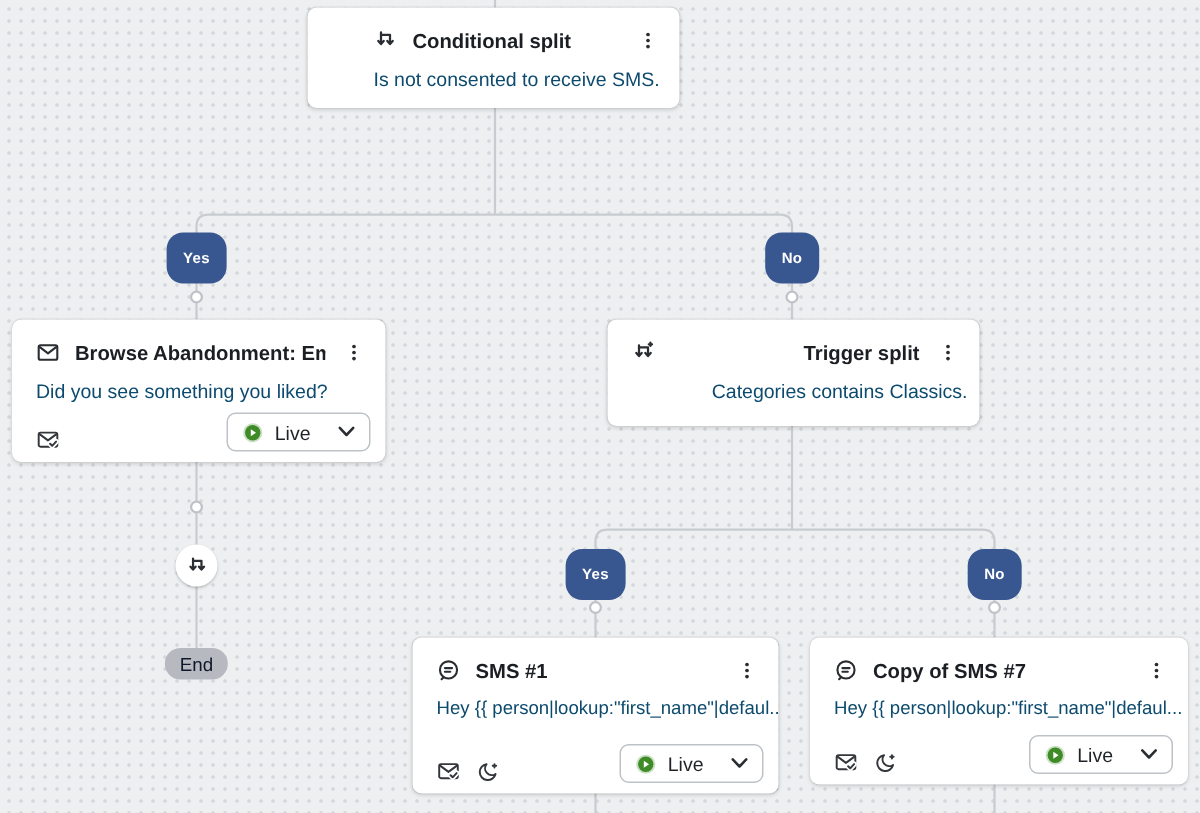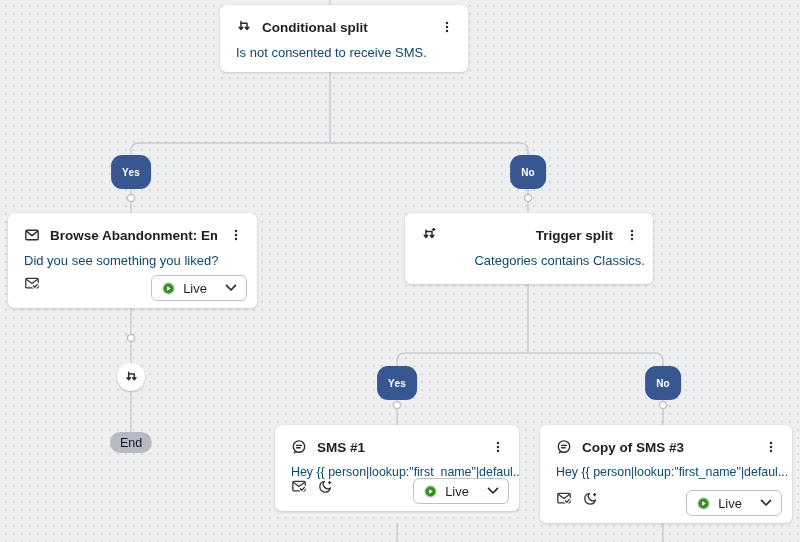--- a/index.html
+++ b/index.html
@@ -45,21 +45,21 @@
     flex: 0 0 18px; padding: 0;
   }
   .card-body {
     padding: 9px 8px 0 16px;
     font-size: 13px; color: #0c4a6e;
     white-space: nowrap; overflow: hidden;
   }
   .card-body.small { font-size: 12.4px; }
   .card-footer {
     position: absolute; left: 16px; right: 10px; bottom: 7px;
-    display: flex; align-items: flex-start; justify-content: space-between;
+    display: flex; align-items: flex-end; justify-content: space-between;
   }
   .footer-icons { display: flex; align-items: center; gap: 11px; }
   .footer-icons svg { display: block; }
 
   .status-btn {
     display: inline-flex; align-items: center; gap: 7px;
     background: #fff;
     border: 1px solid #bdc2c7;
     border-radius: 6px;
     height: 26px; padding: 0 9px 0 9px;
@@ -122,21 +122,21 @@
     </g>
     <g fill="#ffffff" stroke="#bfc3c8" stroke-width="1.5">
       <circle cx="131" cy="198" r="3.6"></circle>
       <circle cx="528" cy="198" r="3.6"></circle>
       <circle cx="131" cy="338" r="3.6"></circle>
       <circle cx="397" cy="405" r="3.6"></circle>
       <circle cx="663" cy="405" r="3.6"></circle>
     </g>
   </svg>
 
-  <div class="card" style="left:220px; top:5px; width:248px; height:67px;">
+  <div class="card" style="left:205px; top:5px; width:248px; height:67px;padding-left:28px;">
     <div class="card-header">
       <svg class="node-icon" viewBox="0 0 16 16">
         <g stroke="#2a2d31" stroke-width="1.5" fill="none" stroke-linecap="round" stroke-linejoin="round">
           <path d="M5 2.5 V10 M3.2 8.3 L5 10.4 L6.8 8.3"></path>
           <path d="M5 4.2 H11 V10 M9.2 8.3 L11 10.4 L12.8 8.3"></path>
         </g>
       </svg>
       <span class="card-title">Conditional split</span>
       <button class="kebab-btn">
         <svg width="14" height="14" viewBox="0 0 16 16">
@@ -227,21 +227,21 @@
         <path d="M5 2.5 V10 M3.2 8.3 L5 10.4 L6.8 8.3"></path>
         <path d="M5 4.2 H11 V10 M9.2 8.3 L11 10.4 L12.8 8.3"></path>
       </g>
     </svg>
   </div>
   <div class="end-badge" style="left:131px; top:432px;">End</div>
 
   <div class="branch-badge" style="left:397px; top:366px;">Yes</div>
   <div class="branch-badge" style="left:663px; top:366px;">No</div>
 
-  <div class="card" style="left:275px; top:425px; width:244px; height:86px;">
+  <div class="card" style="left:275px; top:425px; width:244px; height:104px;">
     <div class="card-header">
       <svg class="node-icon" viewBox="0 0 16 16">
         <g stroke="#2a2d31" stroke-width="1.4" fill="none" stroke-linecap="round" stroke-linejoin="round">
           <circle cx="8" cy="7.6" r="5.7"></circle>
           <path d="M5.6 6.4 H10.4 M5.6 8.8 H9.2"></path>
           <path d="M4.6 12.6 L3.4 13.8"></path>
         </g>
       </svg>
       <span class="card-title">SMS #1</span>
       <button class="kebab-btn">
@@ -287,21 +287,21 @@
 
   <div class="card" style="left:540px; top:425px; width:252px; height:98px;">
     <div class="card-header">
       <svg class="node-icon" viewBox="0 0 16 16">
         <g stroke="#2a2d31" stroke-width="1.4" fill="none" stroke-linecap="round" stroke-linejoin="round">
           <circle cx="8" cy="7.6" r="5.7"></circle>
           <path d="M5.6 6.4 H10.4 M5.6 8.8 H9.2"></path>
           <path d="M4.6 12.6 L3.4 13.8"></path>
         </g>
       </svg>
-      <span class="card-title">Copy of SMS #3</span>
+      <span class="card-title">Copy of SMS #7</span>
       <button class="kebab-btn">
         <svg width="14" height="14" viewBox="0 0 16 16">
           <g fill="#2a2d31">
               <circle cx="8" cy="3.4" r="1.4"></circle>
               <circle cx="8" cy="8" r="1.4"></circle>
               <circle cx="8" cy="12.6" r="1.4"></circle>
             </g>
         </svg>
       </button>
     </div>

